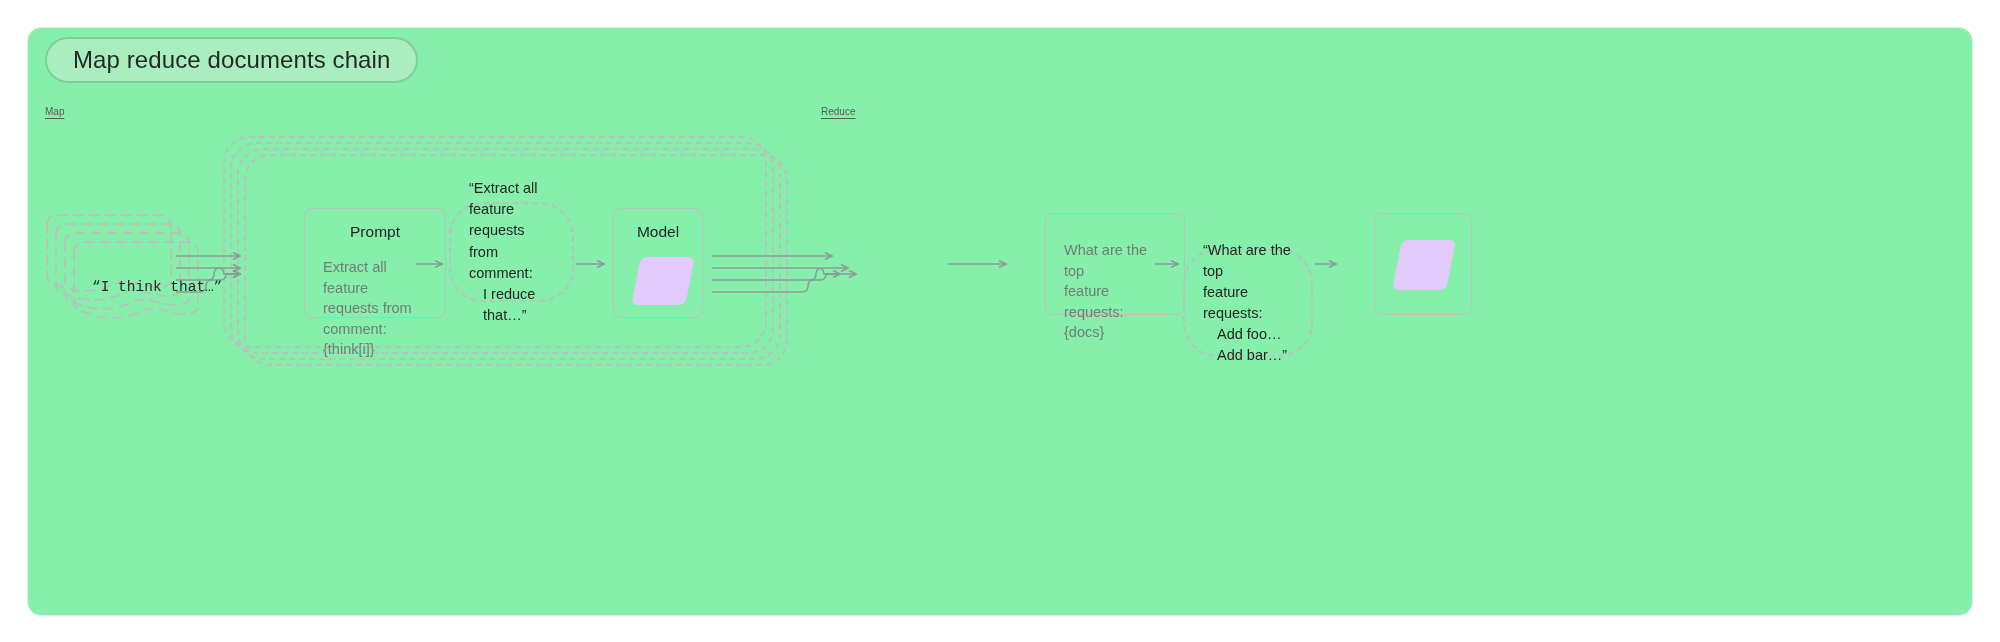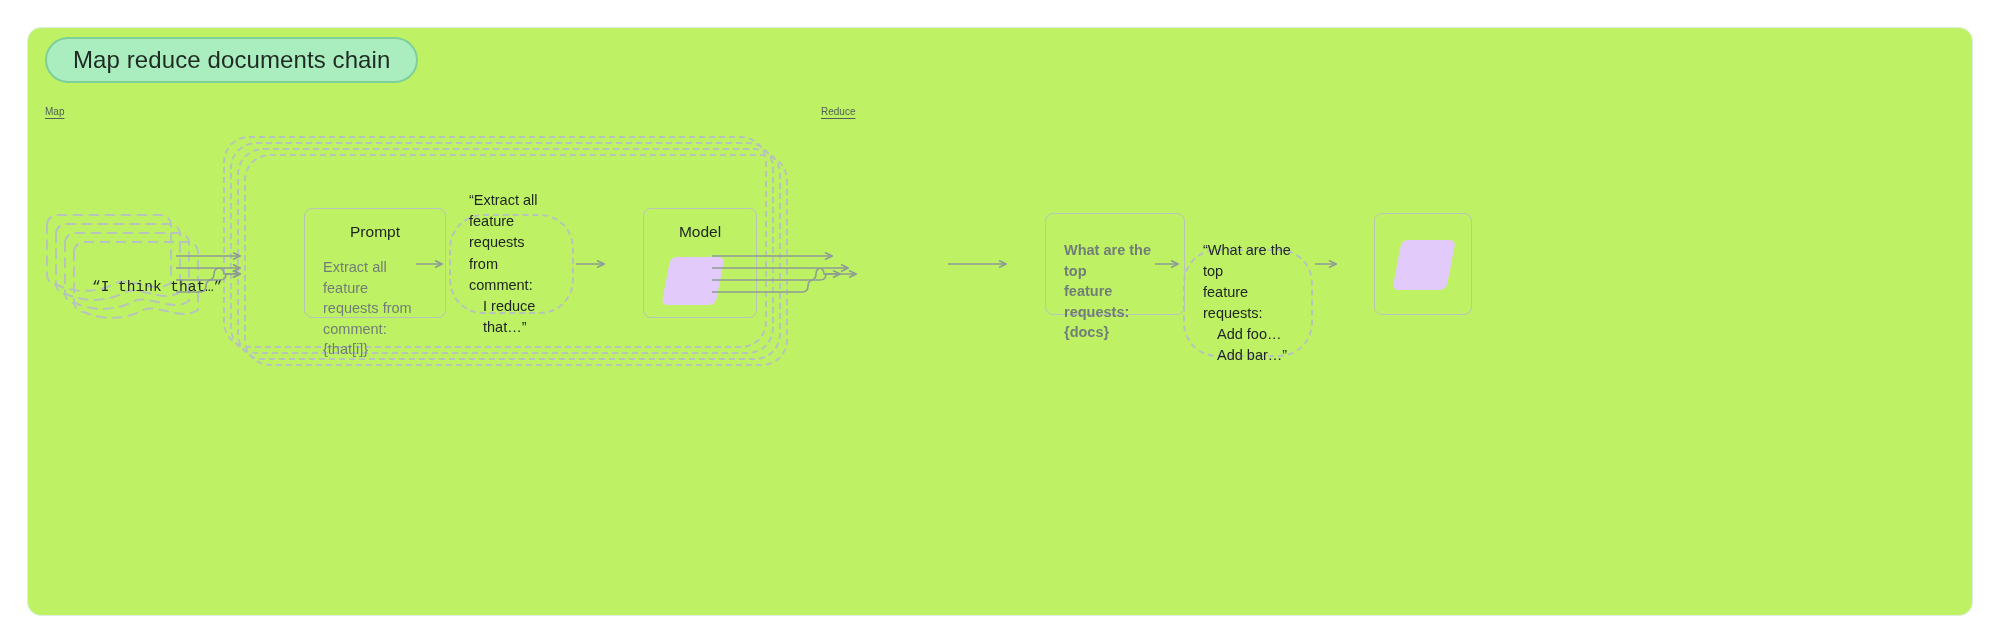--- a/index.html
+++ b/index.html
@@ -12,21 +12,21 @@
     height: 642px;
     font-family: "Liberation Sans", sans-serif;
     overflow: hidden;
   }
   #canvas {
     position: absolute;
     left: 27px;
     top: 27px;
     width: 1946px;
     height: 589px;
-    background: #bef264;
+    background: #86efac;
     border: 1px solid #dcf0e0;
     border-radius: 14px;
     box-sizing: border-box;
   }
   
   #title-pill {
     position: absolute;
     left: 17px;
     top: 9px;
     height: 46px;
@@ -169,43 +169,43 @@
       </g>
     </svg>
     <div class="doc-label" style="left:48px; top:71px;">“I think that…”</div>
   </div>
 
   <div class="card solid" style="left:244px; top:180px; width:142px; height:110px;">
     <div class="card-title">Prompt</div>
     <div class="card-body">
       <div>Extract all feature</div>
       <div>requests from</div>
-      <div>comment: {that[i]}</div>
-    </div>
-  </div>
-
-  <div class="card dashed" style="left:421px; top:186px; width:125px; height:100px;">
+      <div>comment: {think[i]}</div>
+    </div>
+  </div>
+
+  <div class="card dashed" style="left:421px; top:174px; width:125px; height:100px;">
     <div class="msg-wrap">
       <div class="msg-body">
         <div>“Extract all feature</div>
         <div>requests from</div>
         <div>comment:</div>
         <div class="indent">I reduce that…”</div>
       </div>
     </div>
   </div>
 
-  <div class="card solid" style="left:583px; top:180px; width:114px; height:110px;">
+  <div class="card solid" style="left:553px; top:180px; width:90px; height:110px;">
     <div class="card-title">Model</div>
     <div class="para p1" style="left:22px; top:48px; width:54px; height:48px;"></div>
   </div>
 
 
   <div class="card solid" style="left:985px; top:185px; width:140px; height:102px;">
-    <div class="card-body" style="margin-top:26px;font-weight:bold;">
+    <div class="card-body" style="margin-top:26px;">
       <div>What are the top</div>
       <div>feature requests:</div>
       <div>{docs}</div>
     </div>
   </div>
 
   <div class="card dashed" style="left:1155px; top:182px; width:130px; height:108px;margin-top:39px;">
     <div class="msg-wrap">
       <div class="msg-body">
         <div>“What are the top</div>

